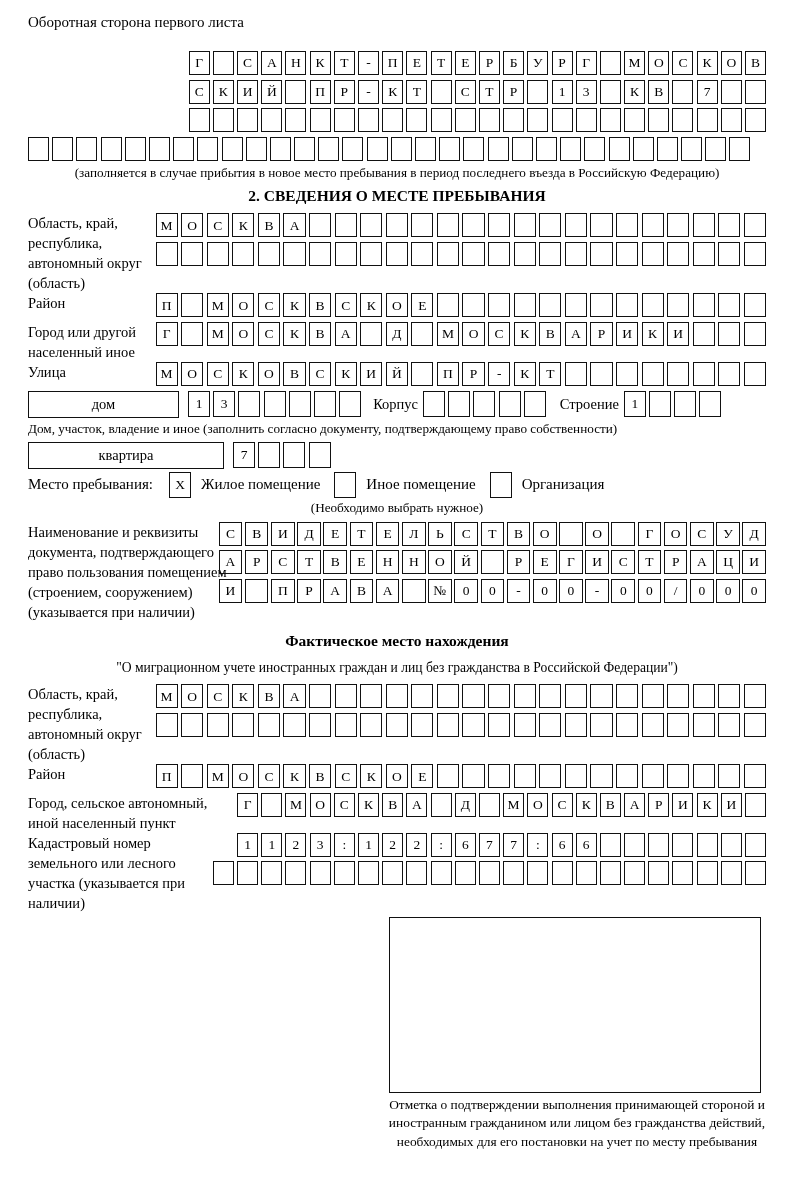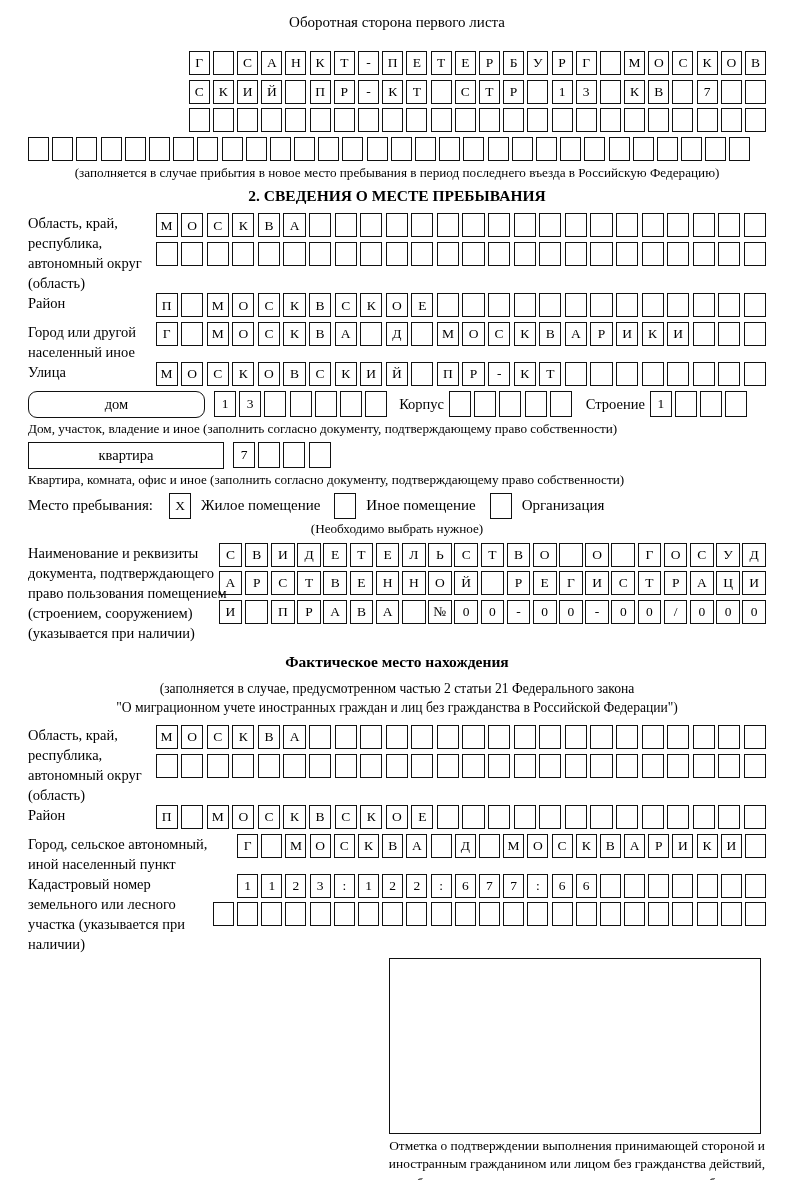--- a/index.html
+++ b/index.html
@@ -4,21 +4,21 @@
 <style>
   * { box-sizing: border-box; margin: 0; padding: 0; }
   html, body { background: #fff; }
   body {
     width: 800px; height: 1180px; overflow: hidden;
     font-family: "Liberation Serif", serif; color: #000;
     position: relative;
   }
   .page { padding: 14px 34px 0 28px; }
 
-  .hdr-note { text-align: center; font-size: 15px; margin-bottom: 20px; }
+  .hdr-note { text-align: left; font-size: 15px; margin-bottom: 20px; }
 
   
   .cellrow { display: flex; gap: 3.2px; justify-content: flex-end; margin-bottom: 4.6px; }
   .cellrow.start { justify-content: flex-start; }
   .cell {
     flex: 0 0 auto; width: 21px; height: 24px;
     border: 1.5px solid #111;
     display: flex; align-items: center; justify-content: center;
     font-size: 13.5px; line-height: 1;
   }
@@ -334,21 +334,21 @@
           <span class="cell"></span>
           <span class="cell"></span>
           <span class="cell"></span>
           <span class="cell"></span>
           <span class="cell"></span>
         </div>
     </div>
   </div>
 
   <div class="house-row">
-    <div class="wide-box" style="width:177px;border-radius:9px;">дом</div>
+    <div class="wide-box" style="width:151px;">дом</div>
     <div style="width:9px;"></div>
     <div class="mini-cells">
         <span class="cell">1</span>
         <span class="cell">3</span>
         <span class="cell"></span>
         <span class="cell"></span>
         <span class="cell"></span>
         <span class="cell"></span>
         <span class="cell"></span>
       </div>
@@ -377,21 +377,20 @@
   <div class="house-row">
     <div class="wide-box" style="width:196px;text-align:center;">квартира</div>
     <div style="width:9px;"></div>
     <div class="mini-cells">
         <span class="cell">7</span>
         <span class="cell"></span>
         <span class="cell"></span>
         <span class="cell"></span>
       </div>
   </div>
-  <div class="caption-left">Квартира, комната, офис и иное (заполнить согласно документу, подтверждающему право собственности)</div>
 
   <div class="stay-row">
     <span class="lbl0">Место пребывания:</span>
     <span class="cell">X</span>
     <span>Жилое помещение</span>
     <span class="cell"> </span>
     <span>Иное помещение</span>
     <span class="cell"> </span>
     <span>Организация</span>
   </div>
@@ -466,21 +465,20 @@
           <span class="cell">0</span>
           <span class="cell">/</span>
           <span class="cell">0</span>
           <span class="cell">0</span>
           <span class="cell">0</span>
         </div>
     </div>
   </div>
 
   <div class="sec-title" style="margin-top:10px;">Фактическое место нахождения</div>
-  <div class="fact-cap">(заполняется в случае, предусмотренном частью 2 статьи 21 Федерального закона</div>
   <div class="fact-cap" style="margin-bottom:7px;">"О миграционном учете иностранных граждан и лиц без гражданства в Российской Федерации")</div>
 
   <div class="fieldrow">
     <div class="fl-label">Область, край, республика, автономный округ (область)</div>
     <div class="fl-rows">
       <div class="cellrow md">
           <span class="cell">М</span>
           <span class="cell">О</span>
           <span class="cell">С</span>
           <span class="cell">К</span>

